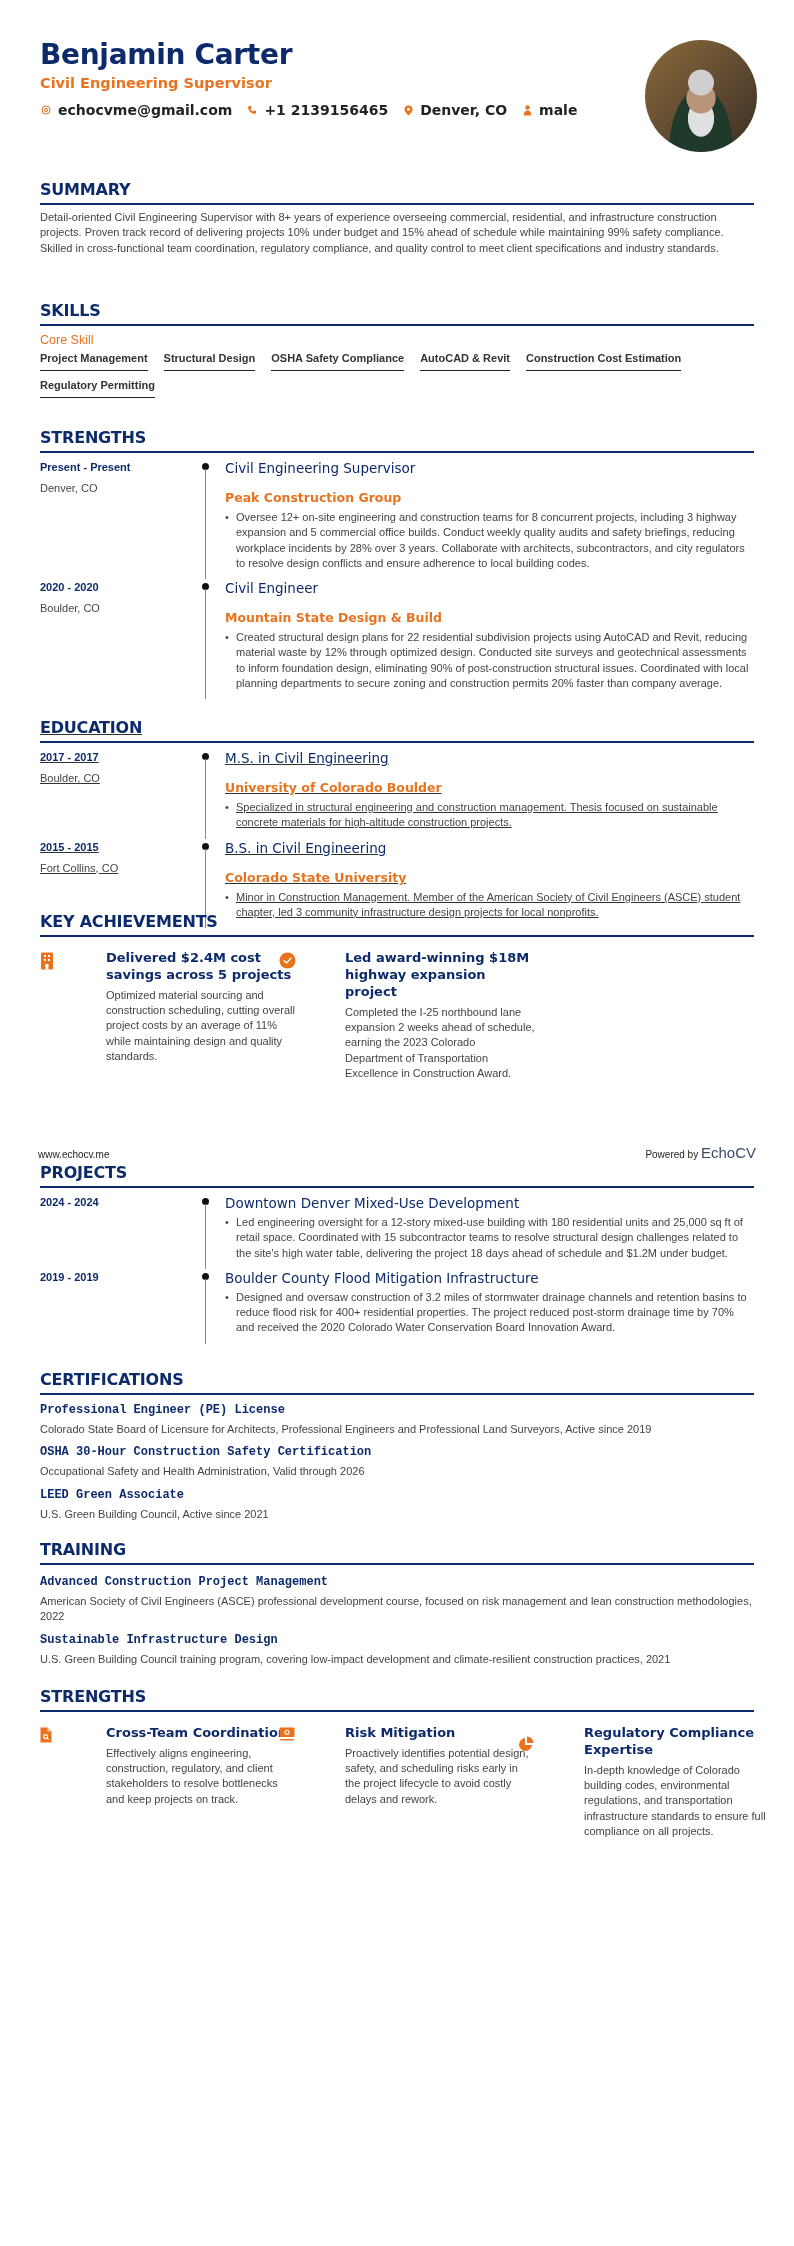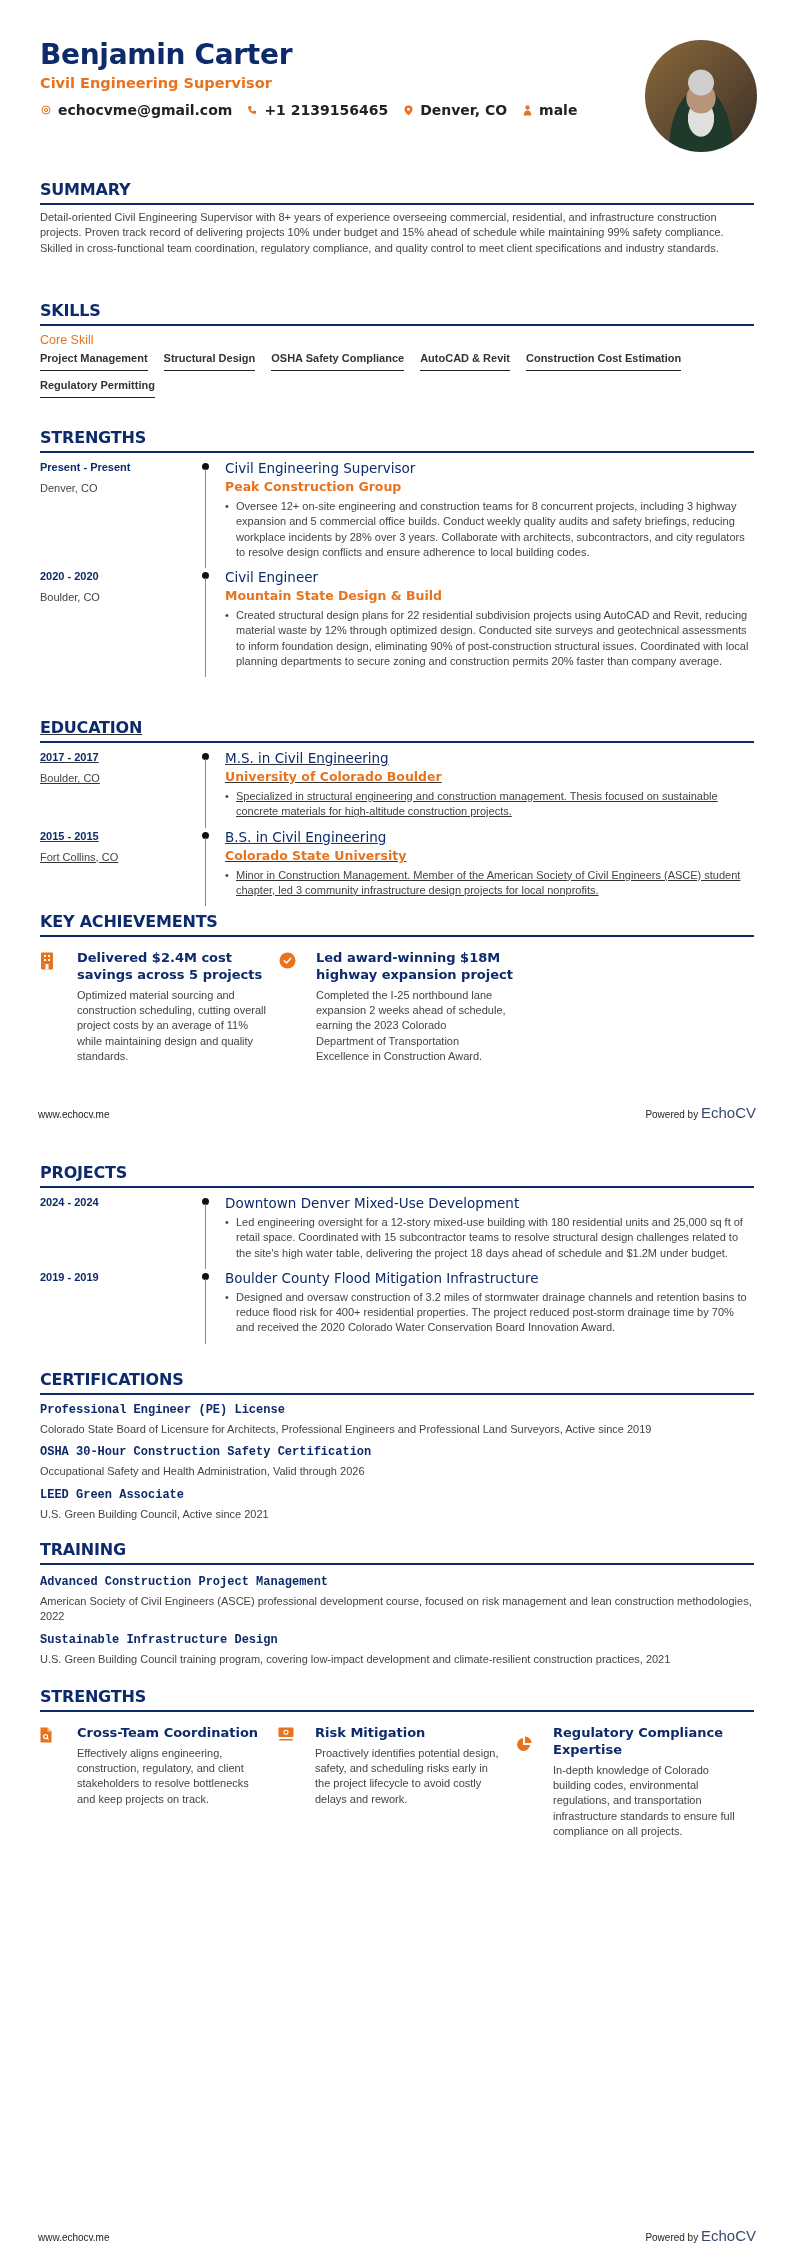--- a/index.html
+++ b/index.html
@@ -43,39 +43,39 @@
     .tl { position: relative; margin-top: 6px; }
     .tl-item { position: relative; display: flex; }
     .tl-left { width: 165px; flex-shrink: 0; padding-top: 2px; }
     .tl-date { font-size: 11px; font-weight: bold; color: #0d2b6b; }
     .tl-loc { font-size: 11px; color: #444; margin-top: 9px; }
     .tl-rail { position: absolute; left: 165px; top: 0; bottom: 0; width: 40px; }
     .tl-dot { position: absolute; left: -3px; top: 4px; width: 7px; height: 7px; border-radius: 50%; background: #111; }
     .tl-line { position: absolute; left: 0; top: 10px; bottom: 0; width: 1px; background: #888; }
     .tl-right { margin-left: 20px; flex: 1; padding-bottom: 8px; }
     .tl-role { font-family: "DejaVu Sans", sans-serif; font-size: 13.5px; color: #0d2b6b; line-height: 18px; }
-    .tl-org { font-family: "DejaVu Sans", sans-serif; font-weight: bold; font-size: 12.5px; color: #e8731e; margin-top: 1px; line-height: 18px; }
+    .tl-org { font-family: "DejaVu Sans", sans-serif; font-weight: bold; font-size: 12.5px; color: #e8731e; margin-top: 12px; line-height: 18px; }
     .tl-bullets { list-style: none; margin-top: 3px; }
     .tl-bullets li { position: relative; padding-left: 11px; font-size: 11px; line-height: 15.3px; color: #444; }
     .tl-bullets li::before { content: "•"; position: absolute; left: 0; top: 0; color: #444; }
 
     
     .cards { display: flex; margin-top: 12px; }
-    .card { display: flex; width: 239px; }
+    .card { display: flex; width: 239px; gap: 29px; }
     .card .cic { width: 37px; flex-shrink: 0; padding-top: 3px; }
     .card-title { font-family: "DejaVu Sans", sans-serif; font-weight: bold; font-size: 13px; color: #0d2b6b; line-height: 17px; }
     .card-desc { font-size: 11px; line-height: 15.2px; color: #444; margin-top: 5px; width: 190px; }
 
     
     .cert { margin-top: 7px; }
     .cert-name { font-family: Liberation Mono, monospace; font-weight: bold; font-size: 12px; color: #0d2b6b; line-height: 16px; }
     .cert-desc { font-size: 11px; color: #444; line-height: 15.3px; margin-top: 4px; }
 
     
-    .footer { position: absolute; left: 38px; width: 718px; display: flex; justify-content: space-between; align-items: baseline; font-size: 10px; color: #222; }
+    .footer { position: absolute; left: 38px; width: 718px; display: flex; justify-content: space-between; align-items: baseline; font-size: 10px; color: #222; margin-top: 40px; }
     .powered { font-size: 10px; color: #222; }
     .echo { font-size: 15px; color: #3a4a6b; }
   </style>
 </head>
 <body>
 
 <div class="page">
 
   <div class="header">
     <div class="name">Benjamin Carter</div>

